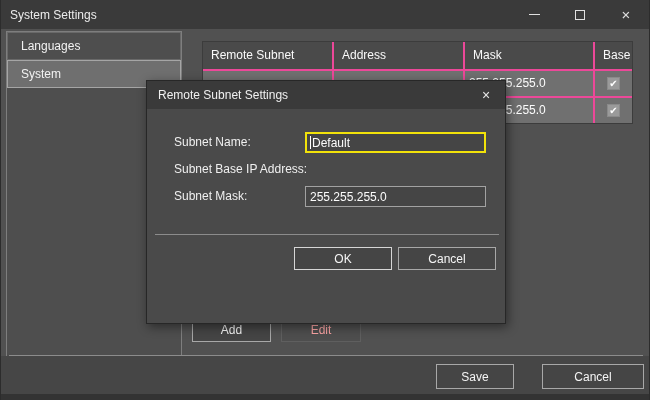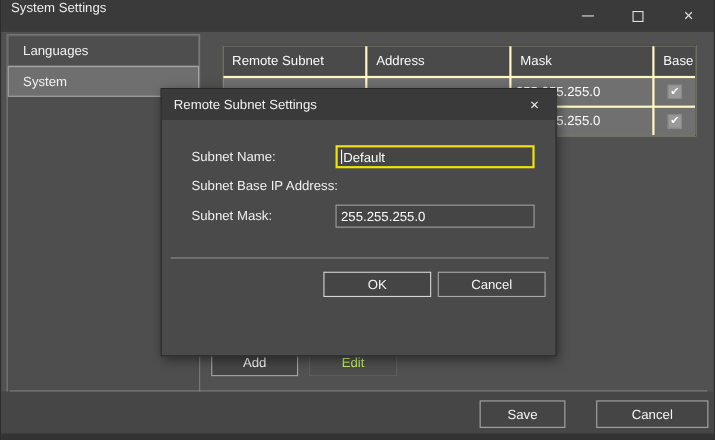--- a/index.html
+++ b/index.html
@@ -3,43 +3,43 @@
 <meta charset="utf-8">
 <style>
   * { margin:0; padding:0; box-sizing:border-box; }
   html,body { width:650px; height:400px; background:#2c2c2c; font-family:"Liberation Sans", sans-serif; }
   .window {
     position:relative; width:650px; height:400px; overflow:hidden;
     background:#515151; border-left:1px solid #2c2c2c; border-right:1px solid #2c2c2c;
     font-size:12px; color:#f0f0f0;
   }
   
-  .titlebar { position:absolute; left:0; top:0; width:100%; height:29px; background:#3a3a3a; display:flex; align-items:flex-start; }
+  .titlebar { position:absolute; left:0; top:0; width:100%; height:29px; background:#3a3a3a; display:flex; align-items:center; }
   .titlebar .title { margin-left:9px; color:#ececec; font-size:12px; }
   .winbtns { position:absolute; right:0; top:0; height:29px; display:flex; }
   .winbtn { width:46px; height:29px; display:flex; align-items:center; justify-content:center; color:#e0e0e0; }
   .glyph-min { width:11px; height:1px; background:#e0e0e0; }
   .glyph-max { width:10px; height:10px; border:1px solid #e0e0e0; }
   .glyph-close { font-size:15px; line-height:15px; color:#e0e0e0; }
   
   .sidebar { position:absolute; left:5px; top:31px; width:176px; height:330px; background:#4e4e4e; border:1px solid #7e7e7e; }
   .side-item { height:28px; line-height:26px; padding-left:13px; border:1px solid #696969; color:#f2f2f2; }
   .side-item.selected { background:#6f6f6f; border-color:#a5a5a5; }
   
-  .grid { position:absolute; left:201px; top:41px; width:431px; background:#fef9c3; border:1px solid #3c3c3c; }
+  .grid { position:absolute; left:201px; top:41px; width:431px; background:#ec4899; border:1px solid #3c3c3c; }
   .grid-row { display:grid; grid-template-columns:129px 129px 128px 37px; gap:2px; margin-bottom:2px; }
   .grid-row:last-child { margin-bottom:0; }
   .hcell { background:#4a4a4a; height:27px; line-height:27px; padding-left:8px; color:#fafafa; }
   .cell { background:#707070; height:25px; line-height:25px; padding-left:4px; color:#fcfcfc; white-space:nowrap; overflow:hidden; }
   .cell.scan { display:flex; align-items:center; justify-content:center; padding-left:0; }
   .checkbox { width:13px; height:13px; background:#9a9a9a; border:1px solid #8a8a8a; color:#ffffff; font-size:10px; line-height:11px; text-align:center; }
   
   .btn { position:absolute; background:#454545; border:1px solid #a8a8a8; color:#f5f5f5; font-size:12px; text-align:center; font-family:"Liberation Sans", sans-serif; }
   .btn.default { border-color:#d6d6d6; }
-  .btn.disabled { background:#4e4e4e; border-color:#5f5f5f; color:#bef264; }
+  .btn.disabled { background:#4e4e4e; border-color:#5f5f5f; color:#fca5a5; }
   
   .hsep { position:absolute; height:1px; background:#8c8c8c; }
   .footer { position:absolute; left:0; top:356px; width:650px; height:38px; background:#464646; }
   .bottom-strip { position:absolute; left:0; top:394px; width:650px; height:6px; background:#333333; }
   
   .dialog { position:absolute; left:145px; top:80px; width:360px; height:244px; background:#4a4a4a;
             border:1px solid #272727; box-shadow:2px 3px 10px rgba(0,0,0,0.45); }
   .dlg-titlebar { position:absolute; left:0; top:0; width:100%; height:28px; background:#3a3a3a; display:flex; align-items:center; }
   .dlg-title { margin-left:11px; color:#f0f0f0; }
   .dlg-close { position:absolute; right:11px; top:6px; width:16px; height:16px; text-align:center; font-size:14px; line-height:16px; color:#e8e8e8; }

